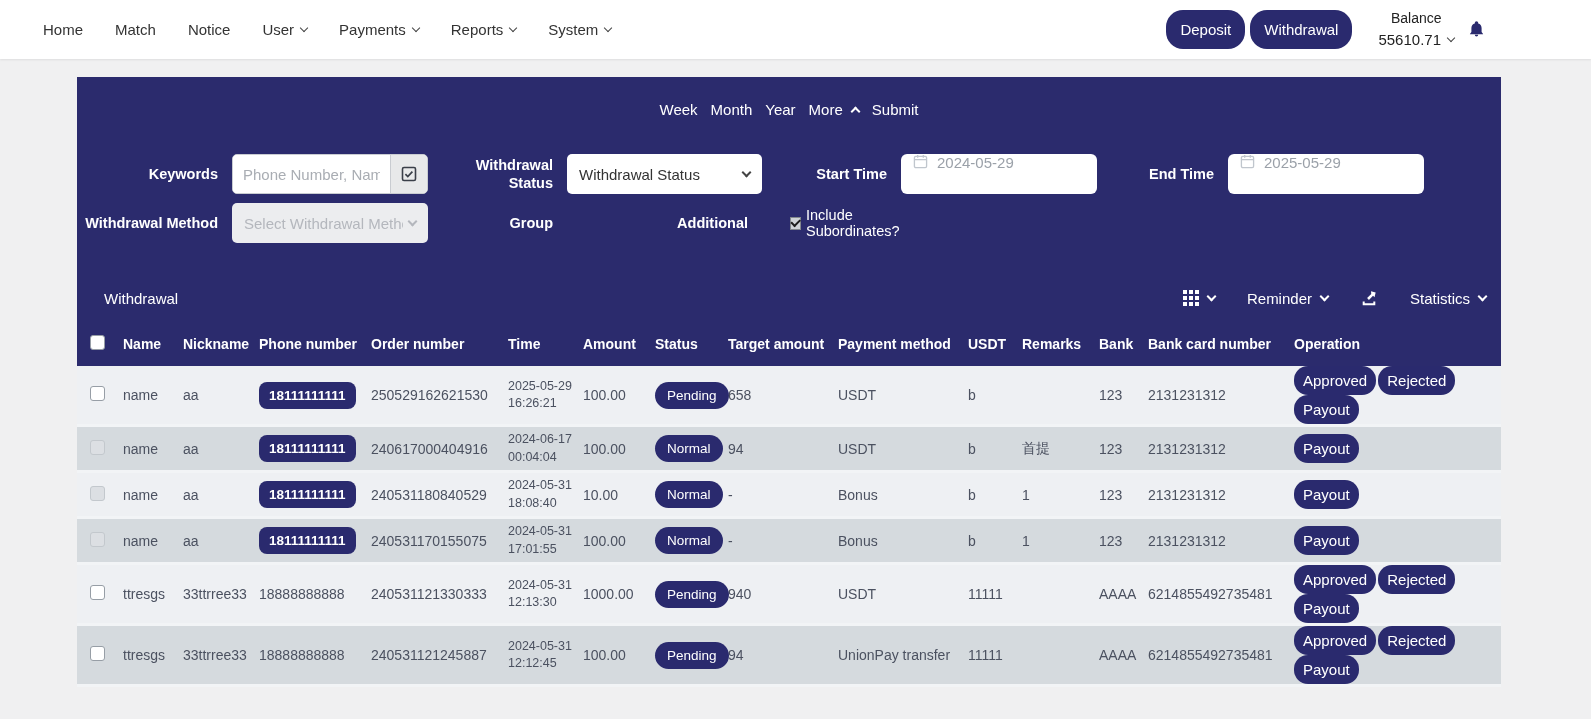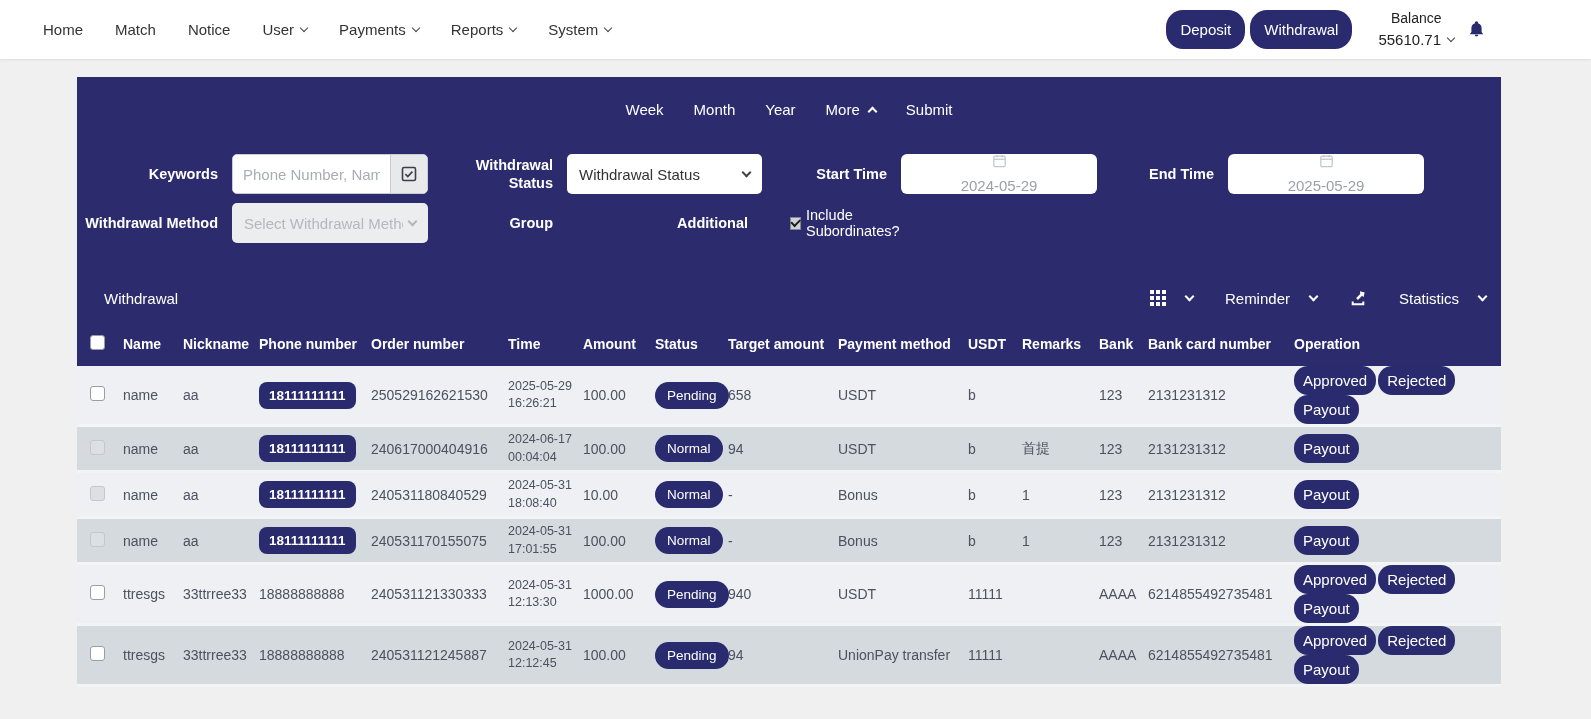--- a/index.html
+++ b/index.html
@@ -31,21 +31,21 @@
     font-family:inherit; cursor:pointer;
   }
   .balance { margin:0 14px 0 26px; text-align:center; color:#222; font-size:14px; line-height:1.4; cursor:pointer; }
   .balance-val { display:flex; align-items:center; justify-content:center; gap:7px; font-size:15px; }
   .bell { display:inline-flex; cursor:pointer; }
   .bell svg { width:17px; height:17px; fill:var(--navy); }
 
   
   .panel { margin:18px 0 0 77px; width:1424px; background:#2b2b6d; }
   .tabs {
-    display:flex; justify-content:center; align-items:center; gap:30px;
+    display:flex; justify-content:center; align-items:center; gap:13px;
     padding-top:24px; color:#fff; font-size:15px;
   }
   .tab { cursor:pointer; display:flex; align-items:center; gap:9px; }
 
   .filters {
     display:grid;
     grid-template-columns:155px 196px 139px 195px 139px 196px 131px 196px;
     row-gap:9px; margin-top:36px; align-items:center;
   }
   .flabel { color:#fff; font-weight:bold; font-size:14.5px; text-align:right; padding-right:14px; line-height:1.25; }
@@ -61,36 +61,36 @@
   .addon { width:37px; background:#e8e9ea; border-left:1px solid #c9ccd1; display:flex; align-items:center; justify-content:center; cursor:pointer; }
   .select {
     height:40px; background:#fff; border-radius:5px; display:flex; align-items:center;
     justify-content:space-between; padding:0 12px; font-size:15px; color:#333; cursor:pointer;
   }
   .sel-text { white-space:nowrap; overflow:hidden; }
   .select .chev { color:#444; flex:none; margin-left:6px; }
   .select.disabled { background:#ecedef; color:#b4b7bd; }
   .select.disabled .chev { color:#b4b7bd; }
   .date-input {
-    height:40px; background:#fff; border-radius:6px; display:flex; align-items:center;
-    gap:9px; padding:0 12px; font-size:15px; color:#9ba1a9; cursor:pointer;flex-direction:column;
+    height:40px; background:#fff; border-radius:6px; display:flex; 
+    gap:9px; padding:0 12px; font-size:15px; color:#9ba1a9; cursor:pointer;
   }
   .sub-check { display:flex; align-items:center; gap:5px; color:#fff; font-size:14.5px; cursor:pointer;padding-left:28px; }
   .cb-sub {
     width:13px; height:13px; background:#cfd3d7; border:1px solid #83888e;
     display:inline-flex; align-items:center; justify-content:center;
   }
   .cb-sub::after {
     content:""; width:7px; height:3.5px; margin-top:-2px;
     border-left:2px solid #1d1d1d; border-bottom:2px solid #1d1d1d; transform:rotate(-45deg);
   }
 
   .toolbar { display:flex; align-items:center; margin-top:46px; padding:0 15px 0 27px; color:#fff; font-size:15px; }
   .tb-right { margin-left:auto; display:flex; align-items:center; gap:32px; }
-  .tb-item { display:flex; align-items:center; gap:20px; cursor:pointer; }
+  .tb-item { display:flex; align-items:center; gap:9px; cursor:pointer; }
   .tb-item svg { fill:#fff; }
 
   
   table { width:100%; border-collapse:collapse; table-layout:fixed; margin-top:15px; }
   thead th { color:#fff; font-size:14px; font-weight:bold; text-align:left; padding:13px 2px 13px 0; }
   th.cb-cell, td.cb-cell { padding-left:13px; }
   .checkbox {
     display:inline-block; width:15px; height:15px; background:#fff;
     border:1px solid #979ea6; border-radius:3px; cursor:pointer;
   }

